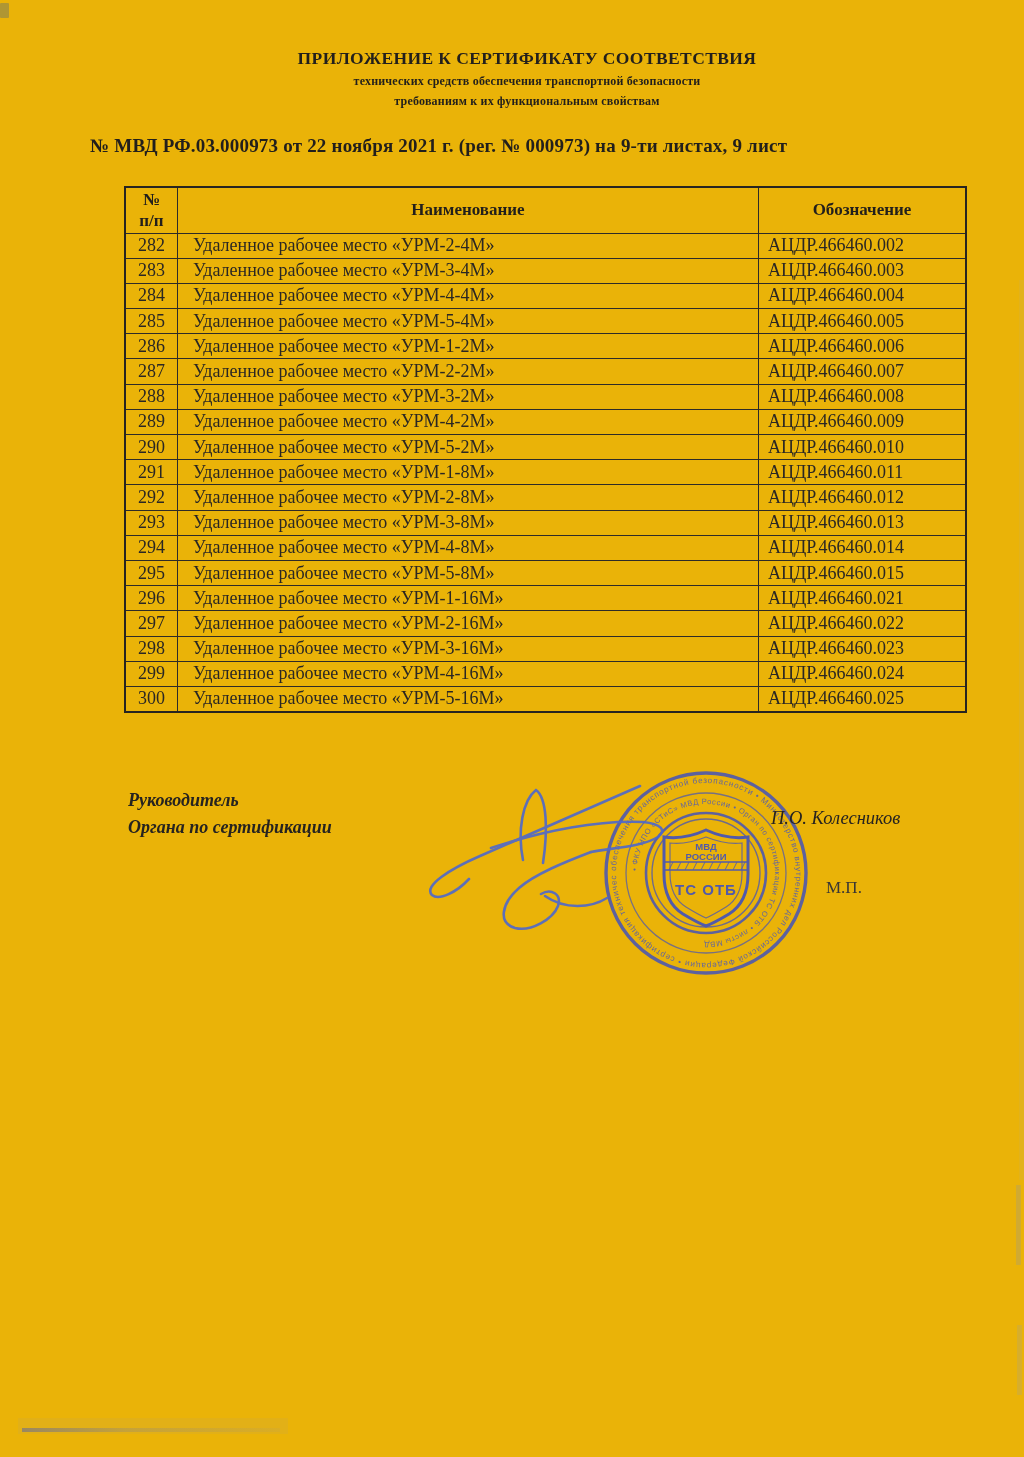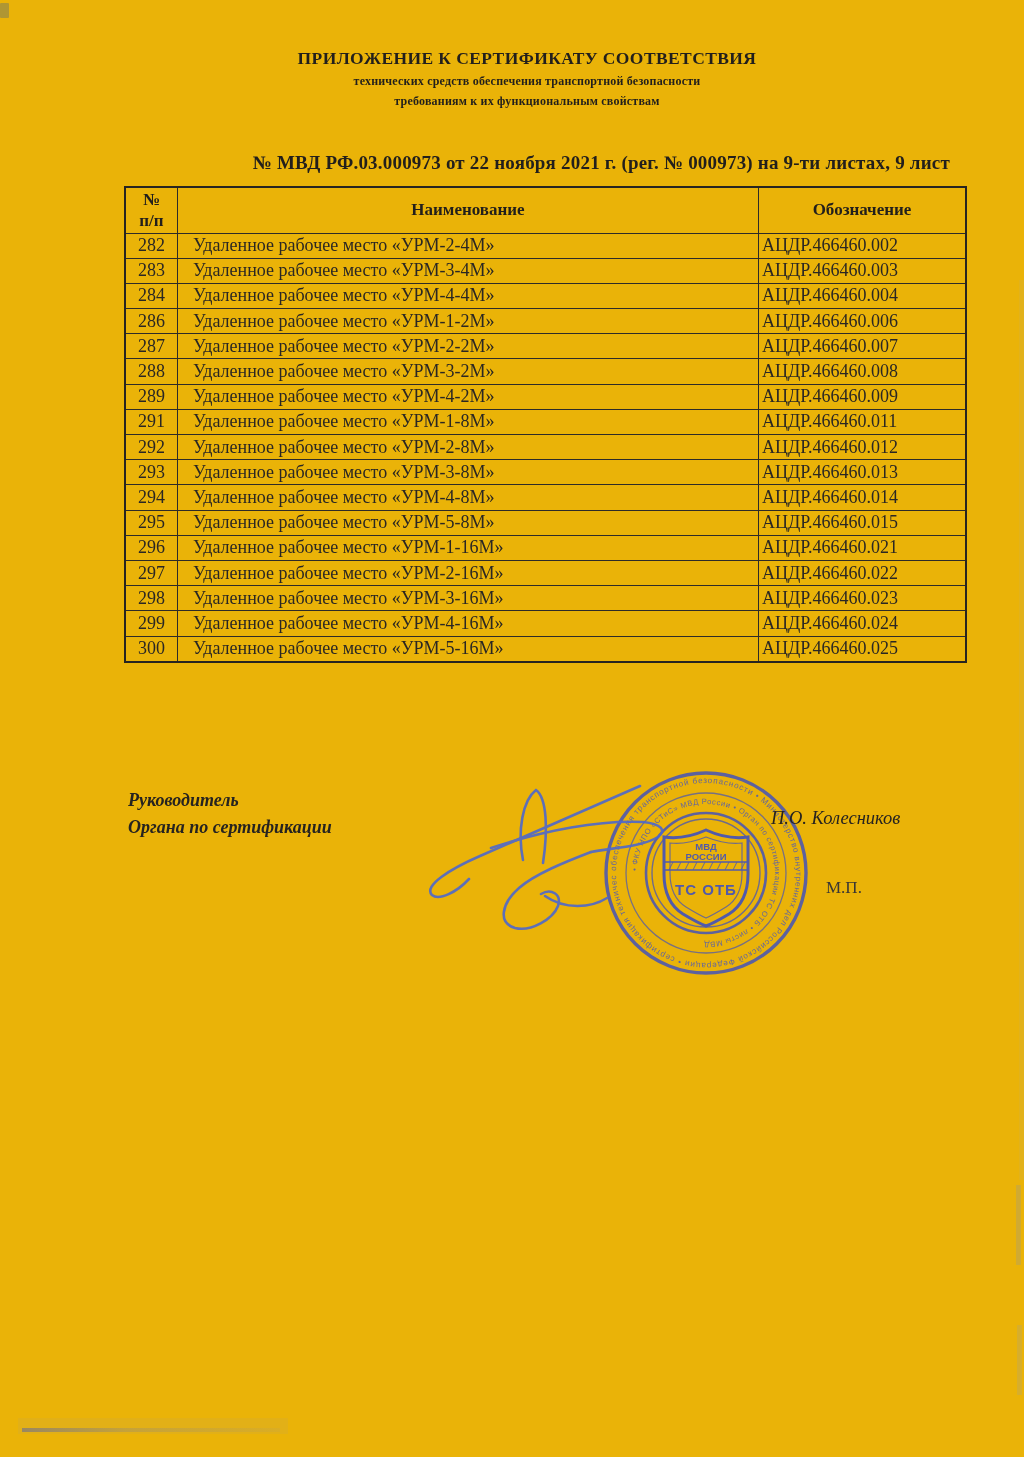--- a/index.html
+++ b/index.html
@@ -20,34 +20,34 @@
     background:rgba(150,150,148,0.30);}
   .edge-sliver-2{position:absolute;left:1017px;top:1325px;width:5px;height:70px;
     background:rgba(165,160,140,0.28);}
   .edge-sliver-3{position:absolute;left:1019px;top:280px;width:5px;height:900px;
     background:rgba(170,170,165,0.12);}
 
   
   .doc-header{position:absolute;left:97px;top:48px;width:860px;text-align:center;}
   .title-main{font-size:17.5px;font-weight:bold;letter-spacing:0.4px;margin:0;}
   .title-sub{font-size:12px;font-weight:bold;margin:5px 0 0 0;letter-spacing:0.2px;}
-  .cert-line{position:absolute;left:90px;top:152px;width:860px;text-align:right;
+  .cert-line{position:absolute;left:90px;top:135px;width:860px;text-align:left;
     font-size:19px;font-weight:bold;letter-spacing:0.2px;}
 
   
   table.items{position:absolute;left:124px;top:186px;width:833px;
     border-collapse:collapse;table-layout:fixed;}
   table.items th,table.items td{
     border:1px solid #2e2b28;overflow:hidden;white-space:nowrap;}
   table.items{border:2px solid #272421;}
   th.col-num,td.col-num{width:49px;text-align:center;}
   th.col-name{width:578px;text-align:center;}
   td.col-name{width:578px;text-align:left;padding-left:15px;}
   th.col-code{width:204px;text-align:center;}
-  td.col-code{width:204px;text-align:left;padding-left:3px;}
+  td.col-code{width:204px;text-align:left;padding-left:9px;}
   table.items thead th{height:42px;font-size:17px;font-weight:bold;vertical-align:middle;}
   th.col-num{font-size:15px;line-height:1.25;}
   table.items tbody td{height:24.2px;font-size:18px;padding-top:0;padding-bottom:0;
     vertical-align:middle;color:#2a2724;}
   td.col-num{font-size:16px;}
 
   
   .sig-role{position:absolute;left:128px;top:787px;
     font-size:18px;font-weight:bold;font-style:italic;line-height:27px;color:#262320;}
   .signer-name{position:absolute;left:771px;top:808px;
@@ -98,38 +98,48 @@
       <td class="col-num">283</td>
       <td class="col-name">Удаленное рабочее место «УРМ-3-4М»</td>
       <td class="col-code">АЦДР.466460.003</td>
     </tr>
         <tr>
       <td class="col-num">284</td>
       <td class="col-name">Удаленное рабочее место «УРМ-4-4М»</td>
       <td class="col-code">АЦДР.466460.004</td>
     </tr>
         <tr>
+      <td class="col-num">285</td>
+      <td class="col-name">Удаленное рабочее место «УРМ-5-4М»</td>
+      <td class="col-code">АЦДР.466460.005</td>
+    </tr>
+        <tr>
       <td class="col-num">286</td>
       <td class="col-name">Удаленное рабочее место «УРМ-1-2М»</td>
       <td class="col-code">АЦДР.466460.006</td>
     </tr>
         <tr>
       <td class="col-num">287</td>
       <td class="col-name">Удаленное рабочее место «УРМ-2-2М»</td>
       <td class="col-code">АЦДР.466460.007</td>
     </tr>
         <tr>
       <td class="col-num">288</td>
       <td class="col-name">Удаленное рабочее место «УРМ-3-2М»</td>
       <td class="col-code">АЦДР.466460.008</td>
     </tr>
         <tr>
       <td class="col-num">289</td>
       <td class="col-name">Удаленное рабочее место «УРМ-4-2М»</td>
       <td class="col-code">АЦДР.466460.009</td>
+    </tr>
+        <tr>
+      <td class="col-num">290</td>
+      <td class="col-name">Удаленное рабочее место «УРМ-5-2М»</td>
+      <td class="col-code">АЦДР.466460.010</td>
     </tr>
         <tr>
       <td class="col-num">291</td>
       <td class="col-name">Удаленное рабочее место «УРМ-1-8М»</td>
       <td class="col-code">АЦДР.466460.011</td>
     </tr>
         <tr>
       <td class="col-num">292</td>
       <td class="col-name">Удаленное рабочее место «УРМ-2-8М»</td>
       <td class="col-code">АЦДР.466460.012</td>

